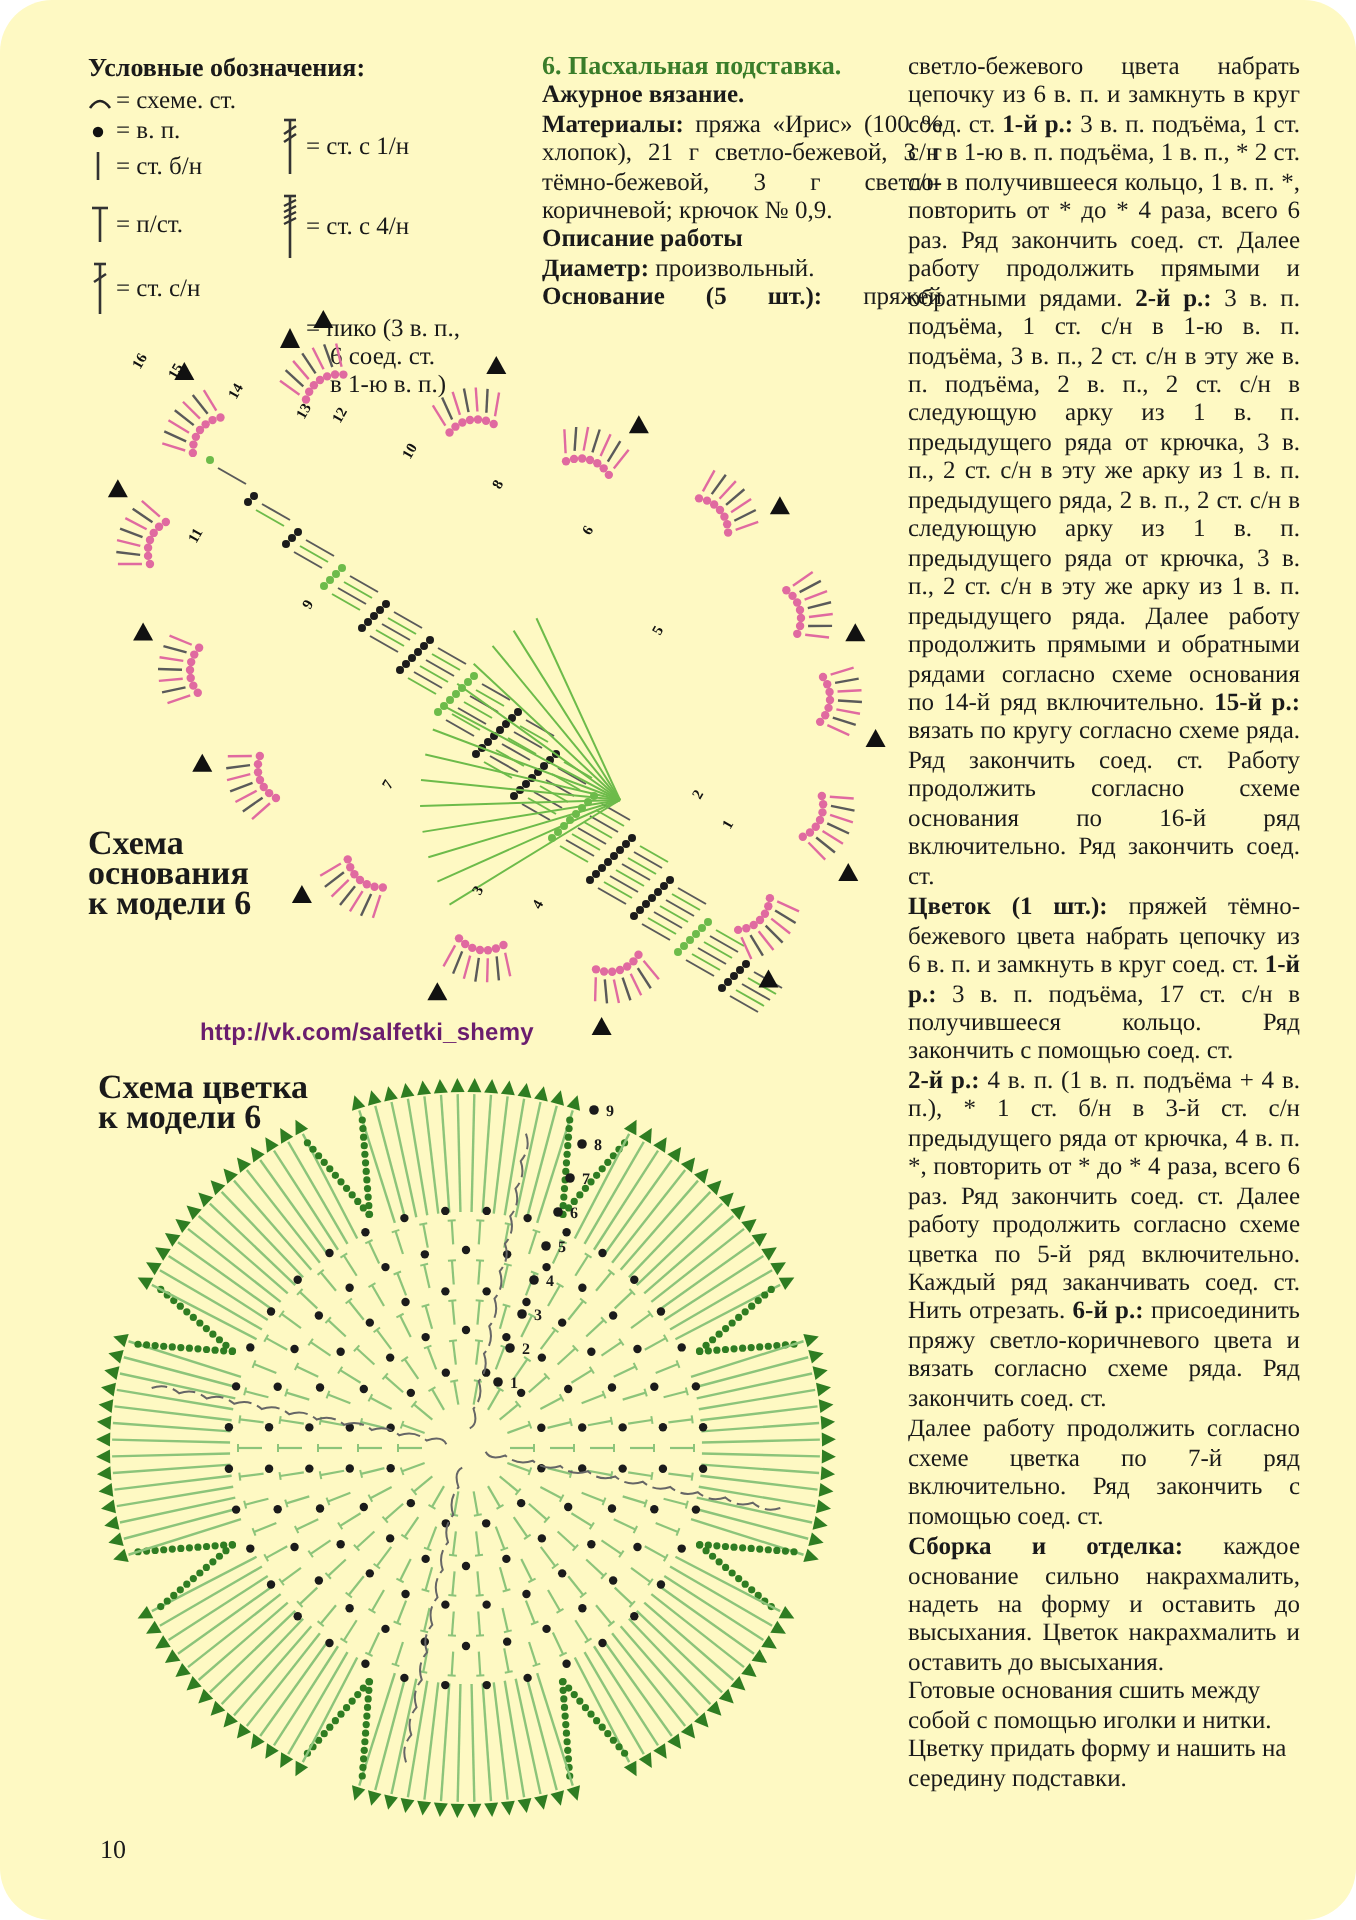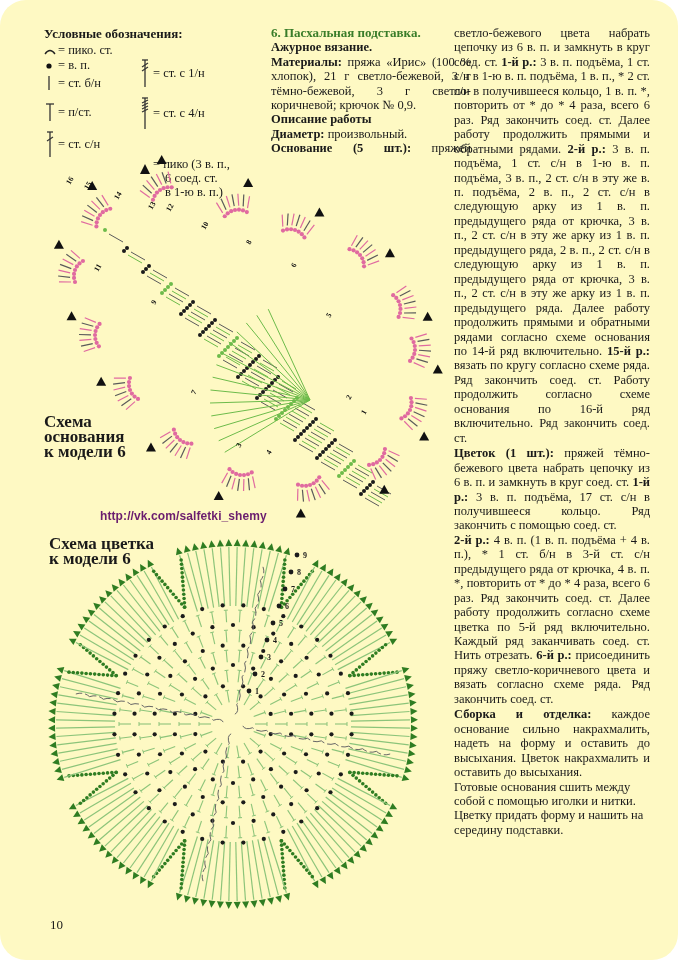--- a/index.html
+++ b/index.html
@@ -42,21 +42,21 @@
 
   <div class="legend">
     <div class="legend-title">Условные обозначения:</div>
 
     <div class="legend-row" style="left:0;top:17px">
       <span class="legend-sym">
         <svg width="12" height="8">
             <path d="M1 7 Q6 0 11 7" stroke="#222" stroke-width="1.3" fill="none"></path>
           </svg>
       </span>
-      <span>= пико. ст.</span>
+      <span>= схеме. ст.</span>
     </div>
     <div class="legend-row" style="left:0;top:32px">
       <span class="legend-sym">
         <svg width="12" height="8">
             <circle cx="5" cy="4" r="2.6" fill="#111"></circle>
           </svg>
       </span>
       <span>= в. п.</span>
     </div>
     <div class="legend-row" style="left:0;top:49px">
@@ -131,20 +131,21 @@
     <p><b>Материалы:</b><span> пряжа «Ирис» (100 % хлопок), 21 г светло-бежевой, 3 г тёмно-бежевой, 3 г светло-коричневой; крючок № 0,9.</span></p>
     <p><b>Описание работы</b></p>
     <p><b>Диаметр:</b><span> произвольный.</span></p>
     <p style="text-align-last:justify"><b>Основание (5 шт.):</b><span> пряжей</span></p>
   </div>
 
   <div class="col-right">
     <p><span>светло-бежевого цвета набрать цепочку из 6 в. п. и замкнуть в круг соед. ст. </span><b>1-й р.:</b><span> 3 в. п. подъёма, 1 ст. с/н в 1-ю в. п. подъёма, 1 в. п., * 2 ст. с/н в получившееся кольцо, 1 в. п. *, повторить от * до * 4 раза, всего 6 раз. Ряд закончить соед. ст. Далее работу продолжить прямыми и обратными рядами. </span><b>2-й р.:</b><span> 3 в. п. подъёма, 1 ст. с/н в 1-ю в. п. подъёма, 3 в. п., 2 ст. с/н в эту же в. п. подъёма, 2 в. п., 2 ст. с/н в следующую арку из 1 в. п. предыдущего ряда от крючка, 3 в. п., 2 ст. с/н в эту же арку из 1 в. п. предыдущего ряда, 2 в. п., 2 ст. с/н в следующую арку из 1 в. п. предыдущего ряда от крючка, 3 в. п., 2 ст. с/н в эту же арку из 1 в. п. предыдущего ряда. Далее работу продолжить прямыми и обратными рядами согласно схеме основания по 14-й ряд включительно. </span><b>15-й р.:</b><span> вязать по кругу согласно схеме ряда. Ряд закончить соед. ст. Работу продолжить согласно схеме основания по 16-й ряд включительно. Ряд закончить соед. ст.</span></p>
     <p class="para-gap"><b>Цветок (1 шт.):</b><span> пряжей тёмно-бежевого цвета набрать цепочку из 6 в. п. и замкнуть в круг соед. ст. </span><b>1-й р.:</b><span> 3 в. п. подъёма, 17 ст. с/н в получившееся кольцо. Ряд закончить с помощью соед. ст.</span></p>
     <p><b>2-й р.:</b><span> 4 в. п. (1 в. п. подъёма + 4 в. п.), * 1 ст. б/н в 3-й ст. с/н предыдущего ряда от крючка, 4 в. п. *, повторить от * до * 4 раза, всего 6 раз. Ряд закончить соед. ст. Далее работу продолжить согласно схеме цветка по 5-й ряд включительно. Каждый ряд заканчивать соед. ст. Нить отрезать. </span><b>6-й р.:</b><span> присоединить пряжу светло-коричневого цвета и вязать согласно схеме ряда. Ряд закончить соед. ст.</span></p>
+    <p class="para-gap"><span>Далее работу продолжить согласно схеме цветка по 7-й ряд включительно. Ряд закончить с помощью соед. ст.</span></p>
     <p class="para-gap"><b>Сборка и отделка:</b><span> каждое основание сильно накрахмалить, надеть на форму и оставить до высыхания. Цветок накрахмалить и оставить до высыхания.</span></p>
     <p style="text-align:left"><span>Готовые основания сшить между собой с помощью иголки и нитки. Цветку придать форму и нашить на середину подставки.</span></p>
   </div>
 
   <svg class="diagram" id="base-diagram" style="left:60px;top:170px" width="390" height="340" viewBox="0 0 390 340">
       <circle cx="45" cy="60" r="2" fill="#6dbb4a"></circle>
       <line x1="49" y1="64" x2="63" y2="72" stroke="#5a5a5a" stroke-width="1"></line>
       <circle cx="64" cy="81" r="2" fill="#1b1b1b"></circle>
       <line x1="68" y1="85" x2="82" y2="93" stroke="#6dbb4a" stroke-width="1"></line>
       <circle cx="83" cy="102" r="2" fill="#1b1b1b"></circle>

